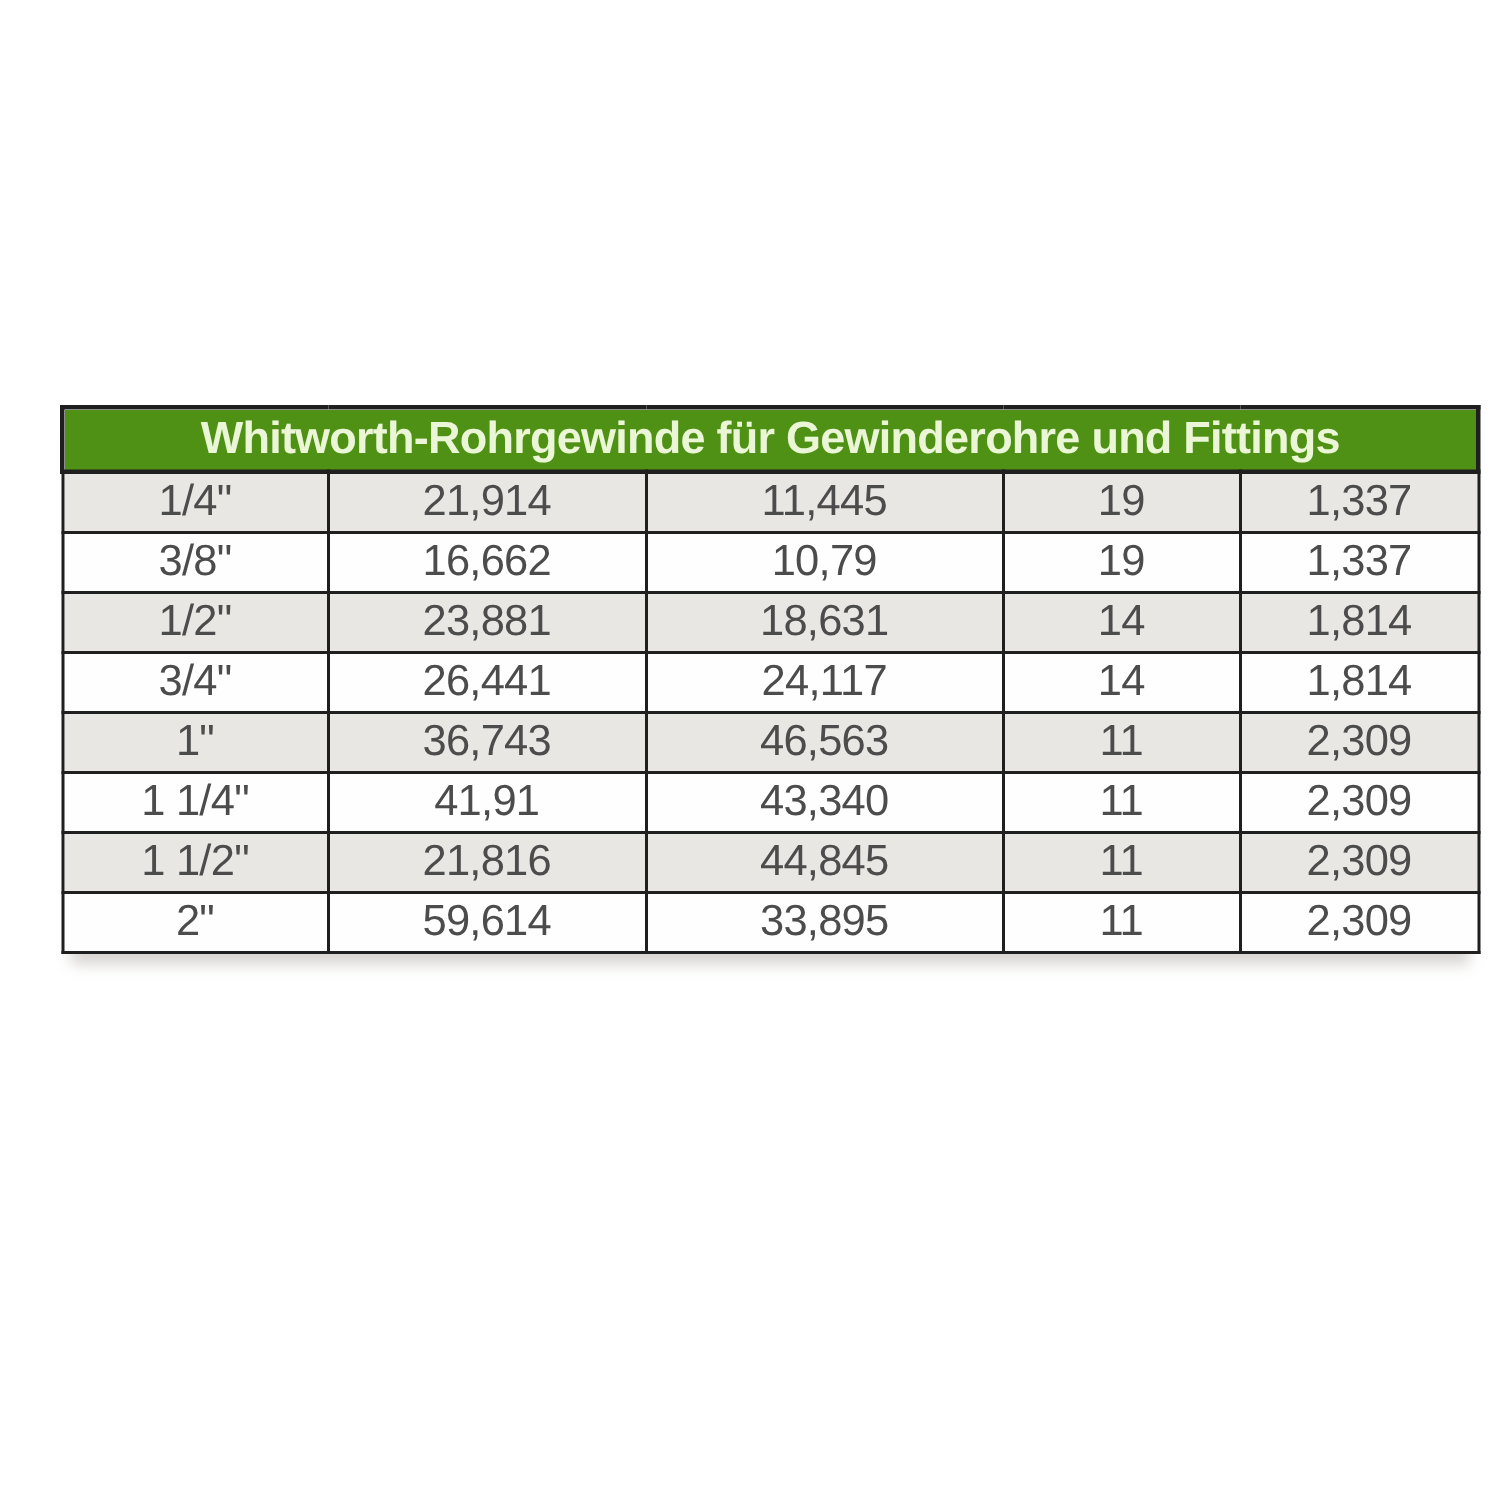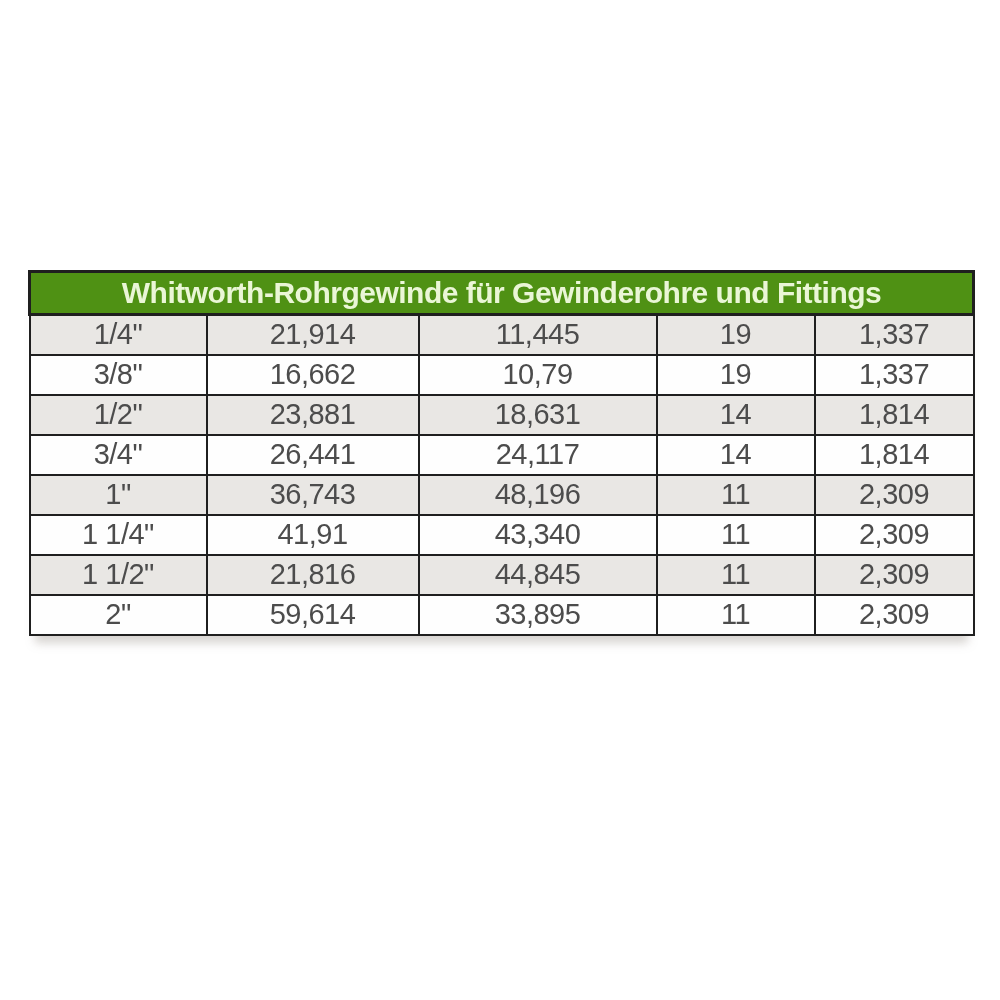--- a/index.html
+++ b/index.html
@@ -22,21 +22,21 @@
   }
   .page {
     position: relative;
     width: 1000px;
     height: 1000px;
     background: var(--page-bg);
     overflow: hidden;
   }
   table.spec-table {
     position: absolute;
-    left: 28px;
+    left: 40px;
     top: 270px;
     width: 944px;
     border-collapse: collapse;
     table-layout: fixed;
     box-shadow: 0 14px 9px -7px rgba(140, 132, 122, 0.35);
   }
   table.spec-table th,
   table.spec-table td {
     border: 2px solid var(--border);
     text-align: center;
@@ -114,21 +114,21 @@
       <tr>
         <td>3/4"</td>
         <td>26,441</td>
         <td>24,117</td>
         <td>14</td>
         <td>1,814</td>
       </tr>
       <tr>
         <td>1"</td>
         <td>36,743</td>
-        <td>48,196</td>
+        <td>46,563</td>
         <td>11</td>
         <td>2,309</td>
       </tr>
       <tr>
         <td>1 1/4"</td>
         <td>41,91</td>
         <td>43,340</td>
         <td>11</td>
         <td>2,309</td>
       </tr>

